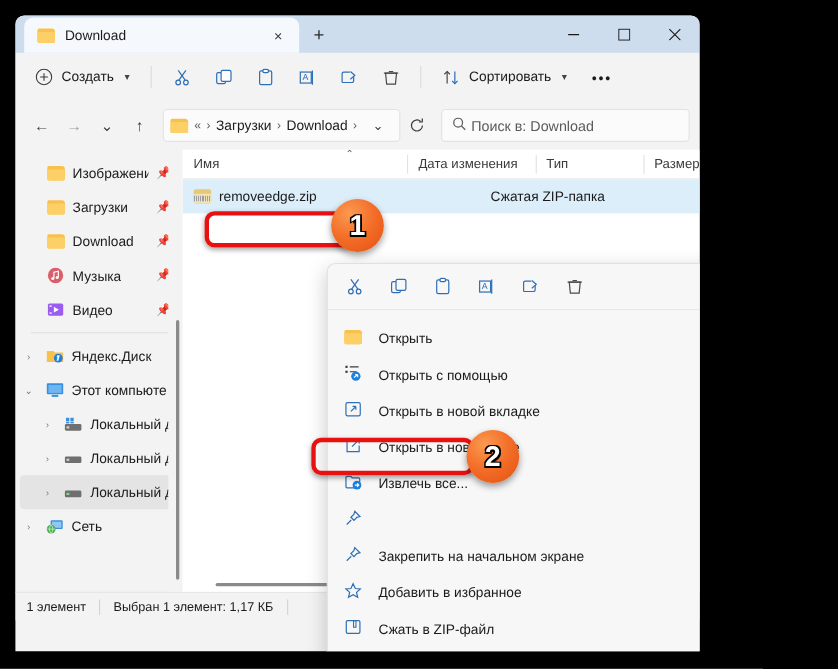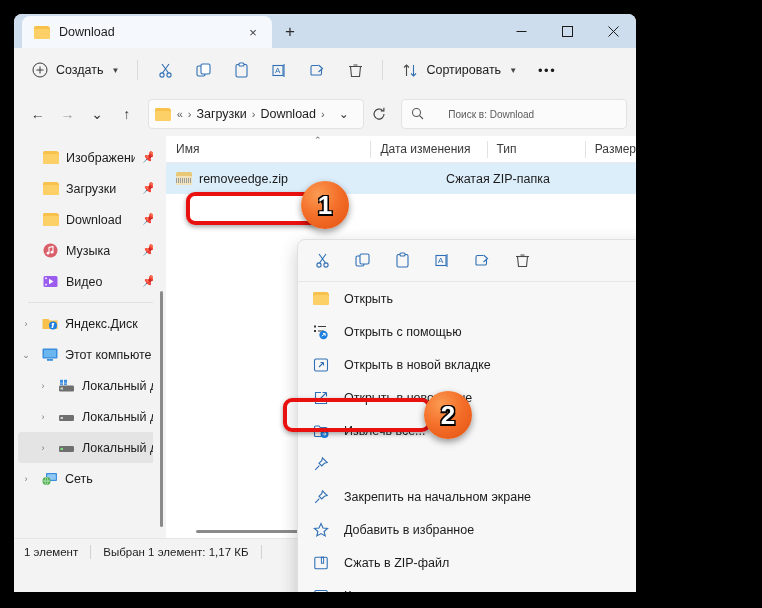--- a/index.html
+++ b/index.html
@@ -79,22 +79,22 @@
     border:1px solid #e2e2e2; border-radius:4px;
     display:flex; align-items:center; padding:0 6px; gap:6px;
   }
   .crumbs{ display:flex; align-items:center; gap:5px; font-size:12.5px; color:#1b1b1b; }
   .crumb-sep{ color:#5a5a5a; font-size:11px; }
   .addr-right{ margin-left:auto; display:flex; align-items:center; }
   .addr-ico{ width:26px;height:26px;display:flex;align-items:center;justify-content:center;color:#3a3a3a;font-size:12px; }
   .searchbox{
     width:228px; height:30px; margin-left:8px; background:#fbfbfb;
     border:1px solid #e2e2e2; border-radius:4px;
-    display:flex; align-items:center; padding:0 9px; gap:24px;
-    color:#5b5b5b; font-size:10px;
+    display:flex; align-items:center; padding:0 9px; gap:4px;
+    color:#5b5b5b; font-size:13px;
   }
   
   .bodyrow{ display:flex; height:402px; background:#f3f3f3; }
   .sidebar{
     width:152px; position:relative; padding-top:6px; overflow:hidden;
     font-size:12.5px;
   }
   .nav-item{
     height:31px; display:flex; align-items:center; gap:7px;
     padding-right:6px; border-radius:4px; margin:0 4px; white-space:nowrap;
@@ -139,21 +139,21 @@
   
   .ctxmenu{
     position:absolute; left:283px; top:225px; width:412px; height:370px;
     background:#f7f7f7; border:1px solid #e0e0e0; border-radius:8px;
     box-shadow:0 6px 18px rgba(0,0,0,.20);
     overflow:hidden;
   }
   .ctx-top{ height:42px; display:flex; align-items:center; padding:0 14px; gap:20px; border-bottom:1px solid #e6e6e6; }
   .ctx-top .ci{ width:20px;height:20px;display:flex;align-items:center;justify-content:center; }
   .mi{
-    height:33px; display:flex; align-items:center; gap:14px; padding:0 14px;
+    height:33px; display:flex; align-items:flex-end; gap:14px; padding:0 14px;
     font-size:12.5px; color:#1b1b1b;
   }
   .mi .mico{ width:18px;height:18px;flex:none;display:flex;align-items:center;justify-content:center; }
   .mi .acc{ margin-left:auto; color:#5c5c5c; font-size:11.5px; }
   .mi .sub{ margin-left:auto; color:#5c5c5c; font-size:10px; }
   
   .annot-box{
     position:absolute; border:4px solid #e8110f; border-radius:9px;
     box-shadow:0 2px 5px rgba(0,0,0,.35);
     pointer-events:none;

